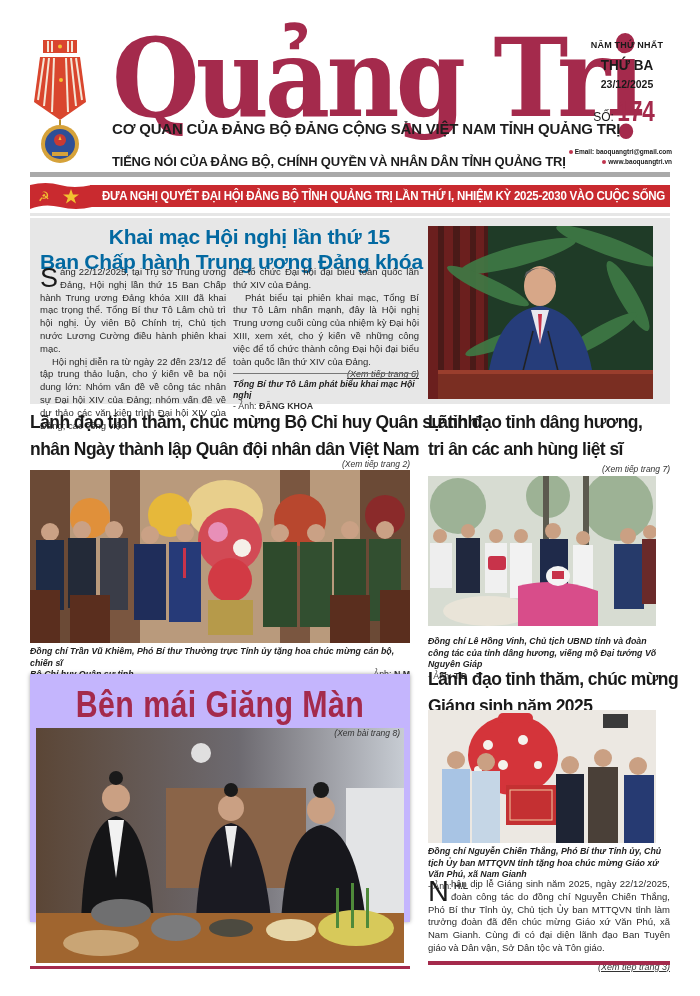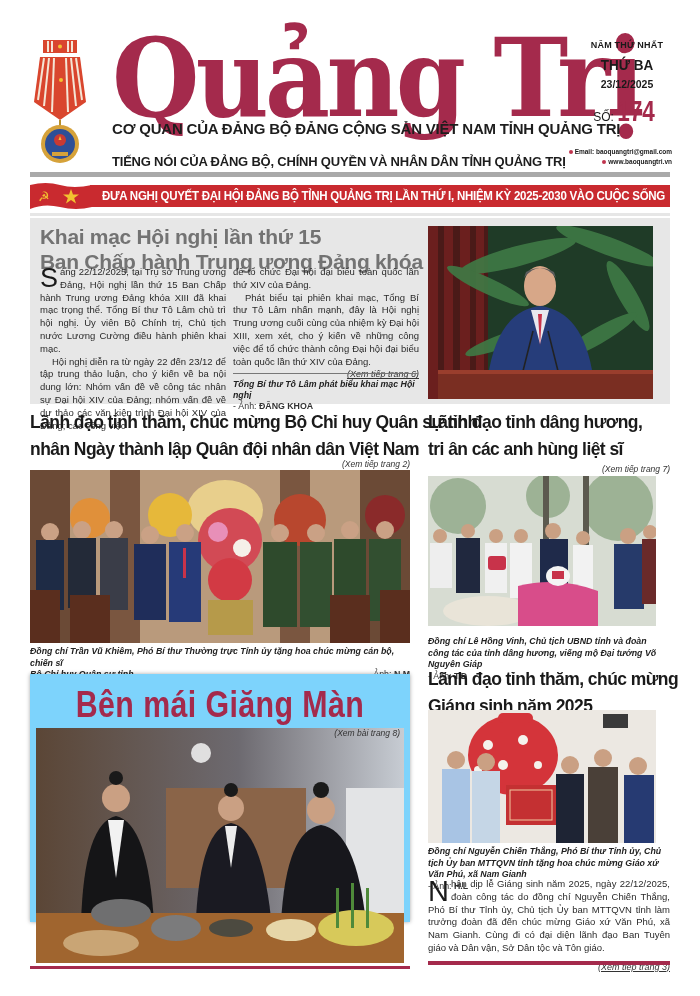--- a/index.html
+++ b/index.html
@@ -35,42 +35,42 @@
 
   
   .banner { position: absolute; left: 30px; top: 181px; width: 640px; height: 30px; }
   .banner .flag { position: absolute; left: 0; top: 0; width: 62px; height: 30px; }
   .banner .bar { position: absolute; left: 60px; top: 4px; right: 0; height: 22px; background: #c92a2f; }
   .banner .text { position: absolute; left: 72px; top: 8px; color: #fff; font-size: 12.4px; font-weight: bold; white-space: nowrap; letter-spacing: -0.3px; transform: scaleX(0.93); transform-origin: left top; }
   .rule-light { position: absolute; left: 30px; top: 213px; width: 640px; height: 3px; background: #e6e6e6; }
 
   
   .lead { position: absolute; left: 30px; top: 218px; width: 640px; height: 186px; background: #e7e7e7; }
-  .lead h1 { position: absolute; left: 10px; top: 6px; font-size: 21px; line-height: 25px; font-weight: bold; color: #737373; letter-spacing: -0.3px; }
+  .lead h1 { position: absolute; left: 10px; top: 6px; font-size: 21px; line-height: 25px; font-weight: bold; color: #0369a1; letter-spacing: -0.3px; text-align: center; }
   .lead .col { position: absolute; top: 48px; width: 186px; font-size: 9.5px; line-height: 12.8px; color: #2a2a2a; text-align: justify; }
   .lead .col.a { left: 10px; }
   .lead .col.b { left: 203px; }
   .lead .col p { text-indent: 12px; }
   .lead .col p.first { text-indent: 0; }
   .dropcap { float: left; font-size: 27px; line-height: 22px; margin-right: 2px; margin-top: 1px; color: #1a1a1a; }
   .more { display: block; text-align: right; font-style: italic; font-size: 9px; color: #333; text-decoration: underline; }
   .lead .divider { position: absolute; left: 203px; top: 155px; width: 185px; height: 1px; background: #777; }
   .lead .cap { position: absolute; left: 203px; top: 161px; width: 186px; font-size: 8.8px; font-style: italic; font-weight: bold; line-height: 11px; color: #222; }
   .credit { text-align: left; font-size: 8.8px; font-style: normal; font-weight: normal; color: #333; }
   .credit b { font-weight: bold; }
   .lead .photo { position: absolute; left: 398px; top: 8px; width: 225px; height: 173px; overflow: hidden; }
 
   
   .h2 { position: absolute; font-size: 19px; line-height: 27px; font-weight: bold; color: #1a1a1a; letter-spacing: -0.6px; transform: scaleX(0.92); transform-origin: left top; white-space: nowrap; }
   .see { position: absolute; font-style: italic; font-size: 8.5px; color: #333; text-align: right; }
   .pic { position: absolute; overflow: hidden; }
   .caption { position: absolute; font-size: 8.8px; line-height: 11.5px; font-style: italic; font-weight: bold; color: #222; }
 
   
-  .feature { position: absolute; left: 30px; top: 674px; width: 380px; height: 248px; background: #7dd3fc; box-shadow: 0 0 4px rgba(0,0,0,0.35); }
+  .feature { position: absolute; left: 30px; top: 674px; width: 380px; height: 248px; background: #c4b5fd; box-shadow: 0 0 4px rgba(0,0,0,0.35); }
   .feature .ftitle { position: absolute; left: 0; top: 10px; width: 380px; text-align: center; font-weight: bold; font-size: 37px; color: #a42a4c; letter-spacing: 0.5px; transform: scaleX(0.82); }
   .feature .see { right: 10px; top: 54px; }
   .feature .fpic { position: absolute; left: 6px; top: 54px; width: 368px; height: 235px; overflow: hidden; }
   .feature .fbar { position: absolute; left: 0; top: 292px; width: 380px; height: 3px; background: #a42a4c; }
   .right-bottom-bar { position: absolute; left: 428px; top: 960px; width: 242px; height: 4px; background: #a42a4c; }
 
   .body-right { position: absolute; left: 428px; top: 876px; width: 242px; font-size: 9.5px; line-height: 12.8px; color: #2a2a2a; text-align: justify; }
   .body-right .dropcap { font-size: 29px; line-height: 24px; }
 </style>
 </head>

